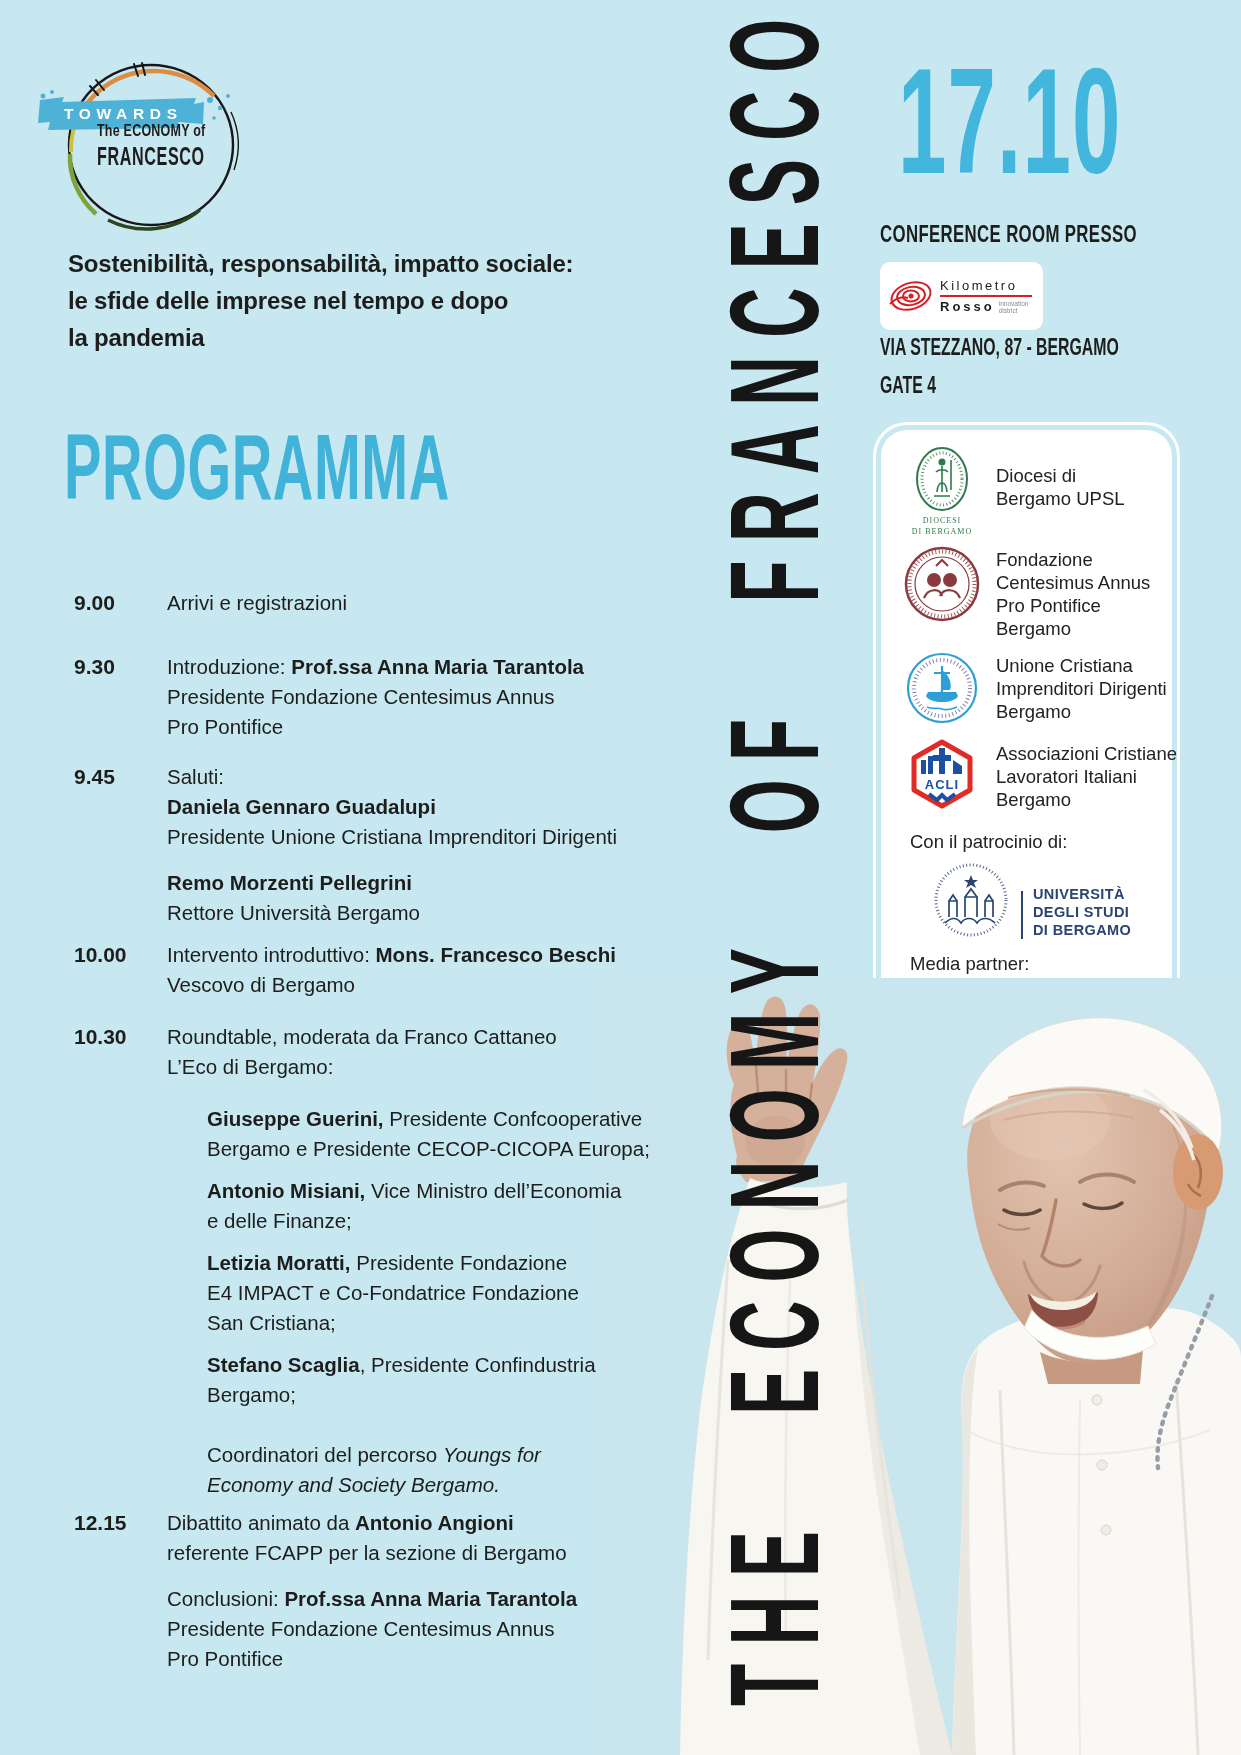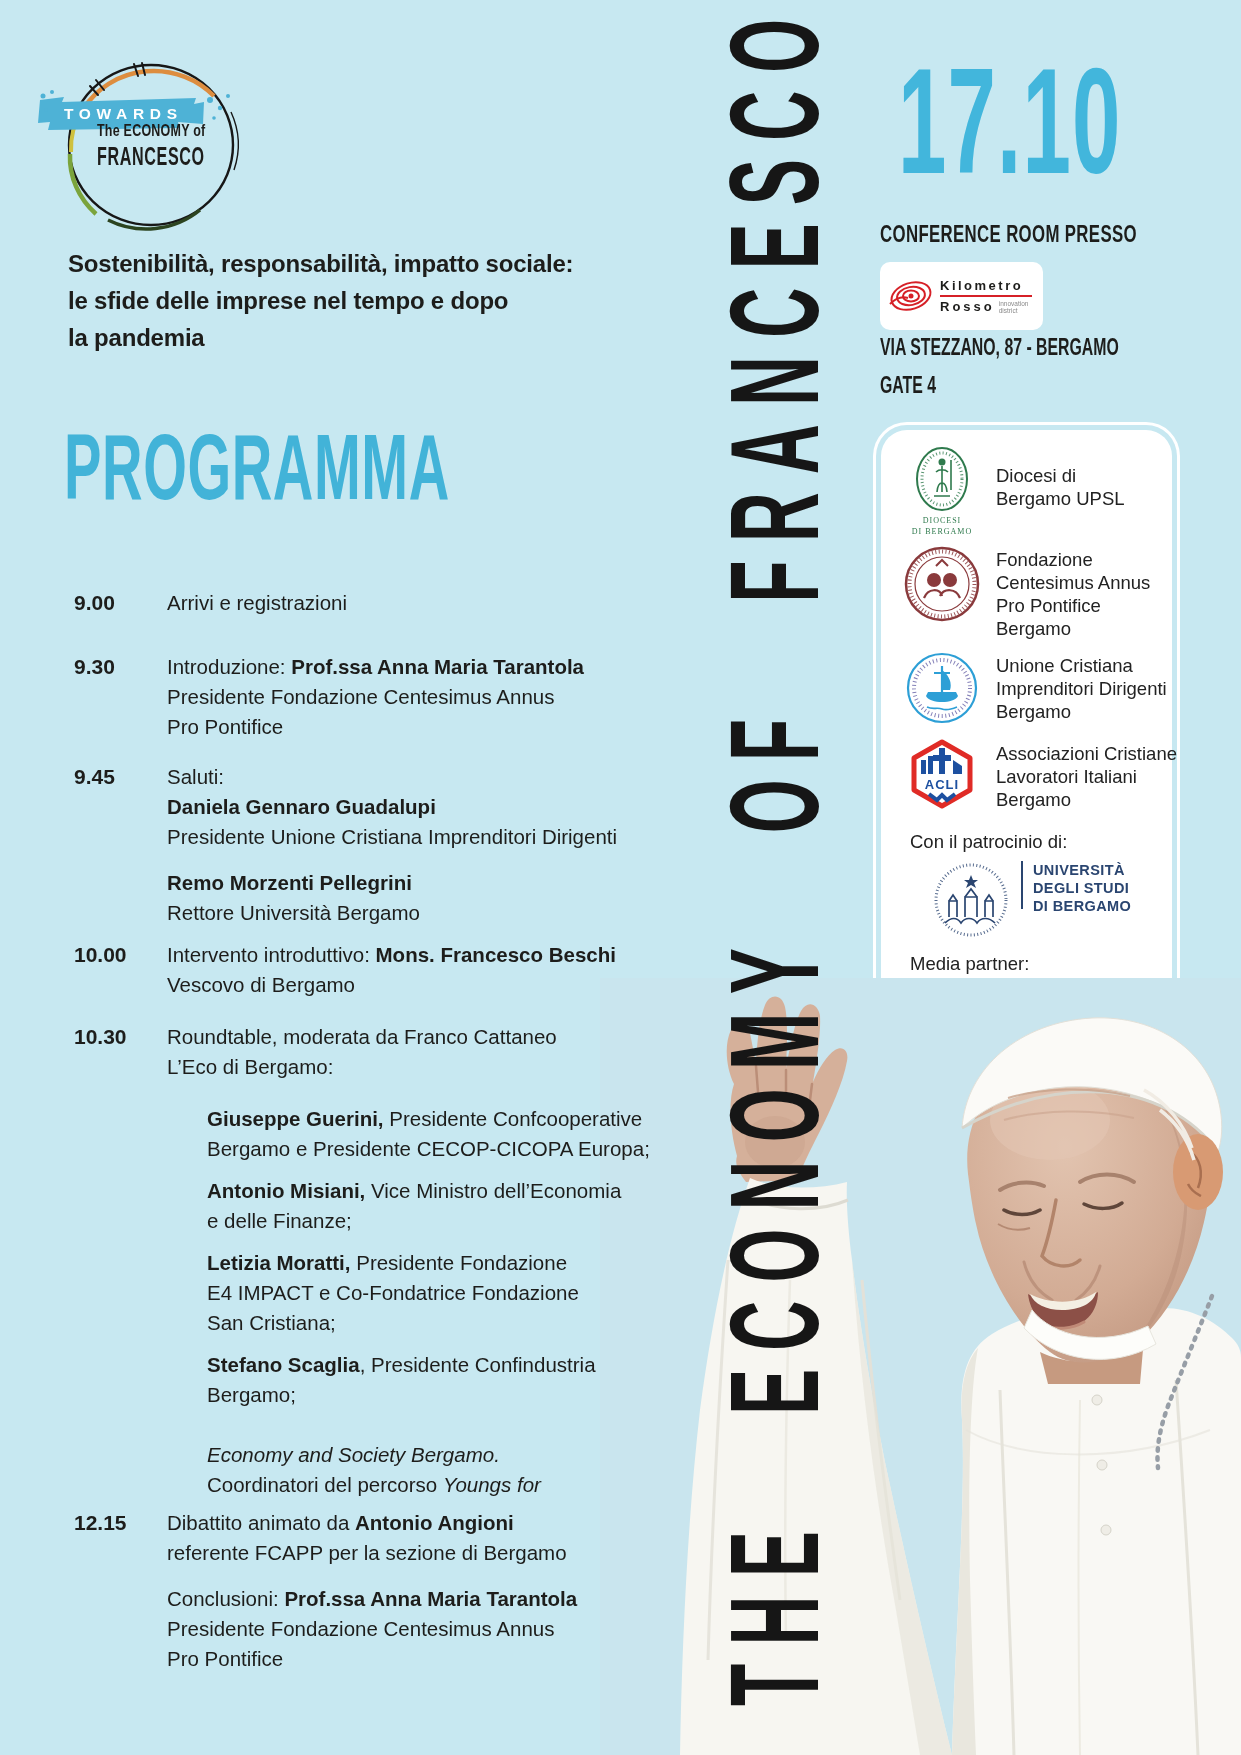--- a/index.html
+++ b/index.html
@@ -47,21 +47,21 @@
     transform:rotate(-90deg) scaleX(.55);transform-origin:0 0;}
 
   
   .date{left:898px;top:46px;font-size:150px;font-weight:800;color:#42b6dc;
     transform:scaleX(.58);transform-origin:0 0;letter-spacing:2px;line-height:1;white-space:nowrap;}
   .conf-label{left:880px;top:220px;font-size:24px;font-weight:800;
     transform:scaleX(.70);transform-origin:0 0;letter-spacing:.5px;white-space:nowrap;}
   .km-box{left:880px;top:262px;width:163px;height:68px;background:#fff;border-radius:10px;
     display:flex;align-items:center;padding:0 8px;box-sizing:border-box;}
   .km-text{margin-left:6px;line-height:1;}
-  .km-w1{font-size:13px;font-weight:700;letter-spacing:2.5px;color:#1d1d1b;}
+  .km-w1{font-size:13px;font-weight:400;letter-spacing:2.5px;color:#1d1d1b;}
   .km-rule{height:2px;background:#d62027;margin:3px 0 3px 0;width:92px;}
   .km-row2{display:flex;align-items:flex-start;gap:4px;}
   .km-w2{font-size:13px;font-weight:700;letter-spacing:3px;color:#1d1d1b;}
   .km-tag{font-size:6.5px;color:#8a8a8a;line-height:7px;text-align:left;}
   .addr{left:880px;top:328px;font-size:24px;font-weight:800;line-height:38px;}
   .addr .cond{transform:scaleX(.66);}
 
   
   .pbox{left:881px;top:430px;width:291px;height:577px;background:#fff;border-radius:26px;
     box-shadow:0 0 0 5px #c7e8f1,0 0 0 8px #ffffff;
@@ -69,21 +69,21 @@
   .prow{display:flex;align-items:flex-start;}
   .plogo{width:82px;flex:none;display:flex;justify-content:center;}
   .ptext{font-size:18.5px;line-height:23px;color:#222;padding-top:4px;margin-left:13px;}
   .prow1 .ptext{padding-top:18px;}
   .prow2 .ptext{padding-top:4px;}
   .prow1{margin-bottom:4px;}
   .prow2{margin-bottom:10px;}
   .prow3{margin-bottom:12px;}
   .prow4{margin-bottom:20px;}
   .plabel{font-size:18.5px;color:#222;margin:0 0 8px 9px;}
-  .uni-row{display:flex;align-items:flex-start;margin:0 0 14px 28px;}
+  .uni-row{display:flex;align-items:flex-end;margin:0 0 14px 28px;}
   .uni-div{width:2px;height:48px;background:#2a4570;margin:0 10px 0 8px;flex:none;}
   .uni-text{font-size:14.5px;font-weight:800;color:#2a4570;line-height:18px;letter-spacing:.4px;}
   .eco{text-align:center;margin-top:2px;}
   .eco-name{font-family:"Liberation Serif",serif;font-size:22px;font-weight:700;
     letter-spacing:.5px;color:#111;display:inline-block;transform:scaleX(.95);}
   .eco-rule{width:212px;height:3px;background:#b02366;margin:1px auto 3px auto;}
   .eco-sub{font-family:"Liberation Serif",serif;font-size:10.5px;font-weight:700;
     letter-spacing:1.5px;color:#222;}
   .sealcap{font-family:"Liberation Serif",serif;letter-spacing:1px;}
   .ptext .ln{white-space:nowrap;}
@@ -250,22 +250,22 @@
             <div class="sline ind"><span class="b">Antonio Misiani,</span><span> Vice Ministro dell’Economia</span></div>
             <div class="sline ind"><span>e delle Finanze;</span></div>
             <div style="height: 12px;"></div>
             <div class="sline ind"><span class="b">Letizia Moratti,</span><span> Presidente Fondazione</span></div>
             <div class="sline ind"><span>E4 IMPACT e Co-Fondatrice Fondazione</span></div>
             <div class="sline ind"><span>San Cristiana;</span></div>
             <div style="height: 12px;"></div>
             <div class="sline ind"><span class="b">Stefano Scaglia</span><span>, Presidente Confindustria</span></div>
             <div class="sline ind"><span>Bergamo;</span></div>
             <div style="height: 30px;"></div>
+            <div class="sline ind"><span>Coordinatori del percorso </span><span class="i">Youngs for</span></div>
             <div class="sline ind"><span class="i">Economy and Society Bergamo.</span></div>
-            <div class="sline ind"><span>Coordinatori del percorso </span><span class="i">Youngs for</span></div>
           </div>
         </div>
         <div class="srow">
           <div class="stime">12.15</div>
           <div class="sdesc">
             <div class="sline"><span>Dibattito animato da </span><span class="b">Antonio Angioni</span></div>
             <div class="sline"><span>referente FCAPP per la sezione di Bergamo</span></div>
             <div style="height: 16px;"></div>
             <div class="sline"><span>Conclusioni: </span><span class="b">Prof.ssa Anna Maria Tarantola</span></div>
             <div class="sline"><span>Presidente Fondazione Centesimus Annus</span></div>

